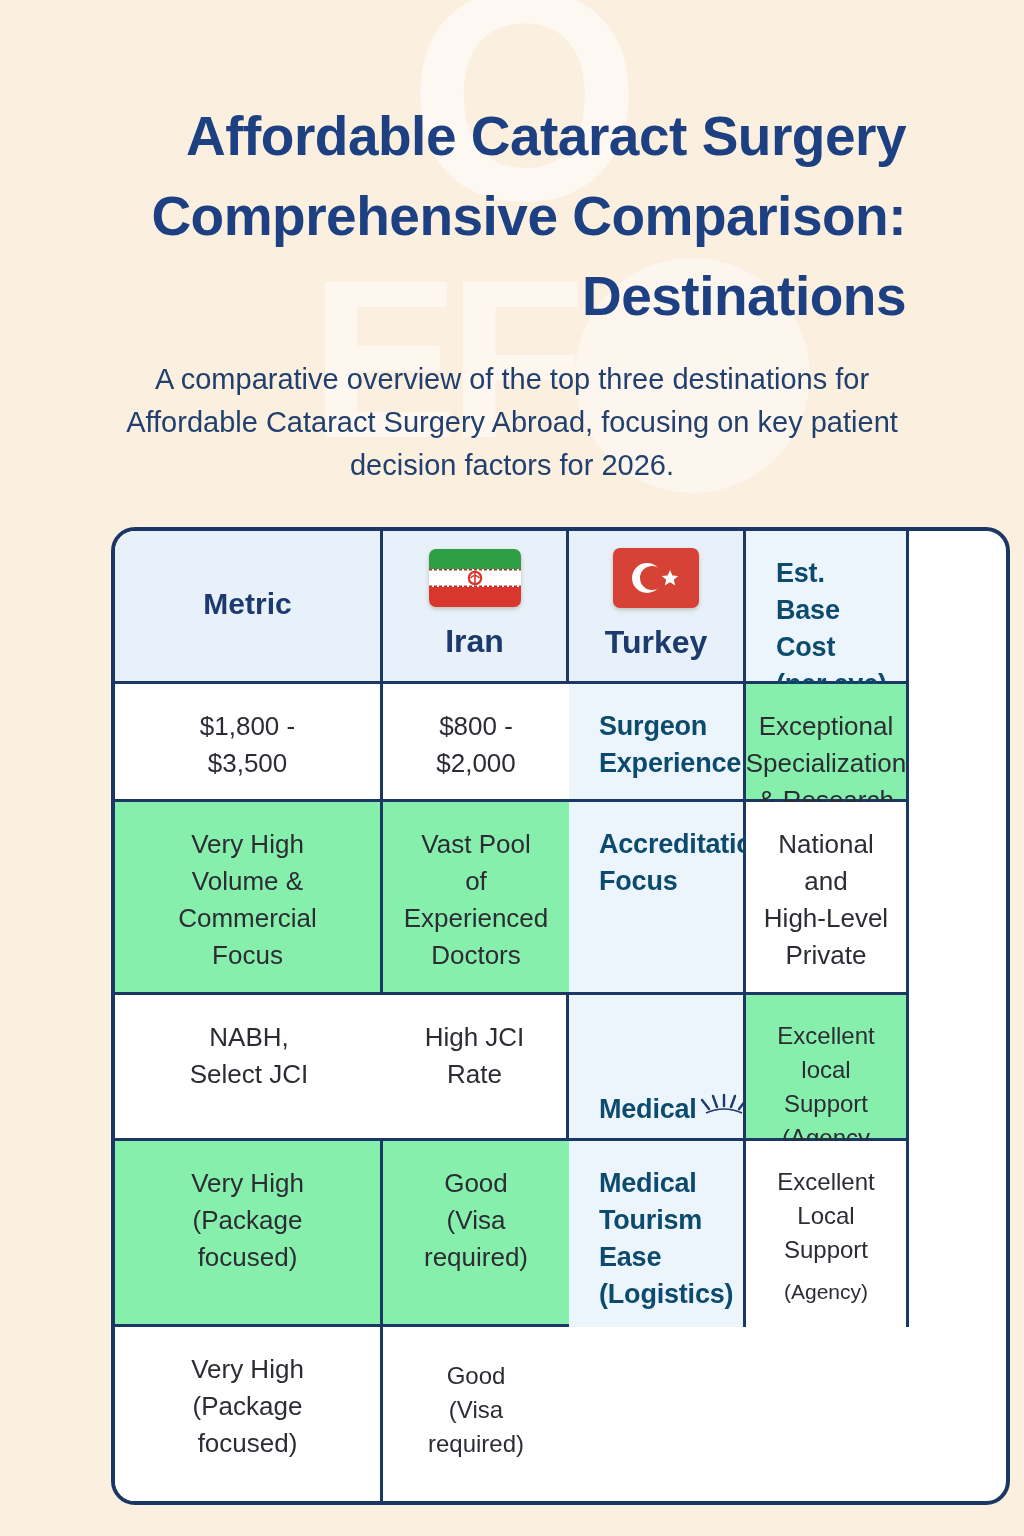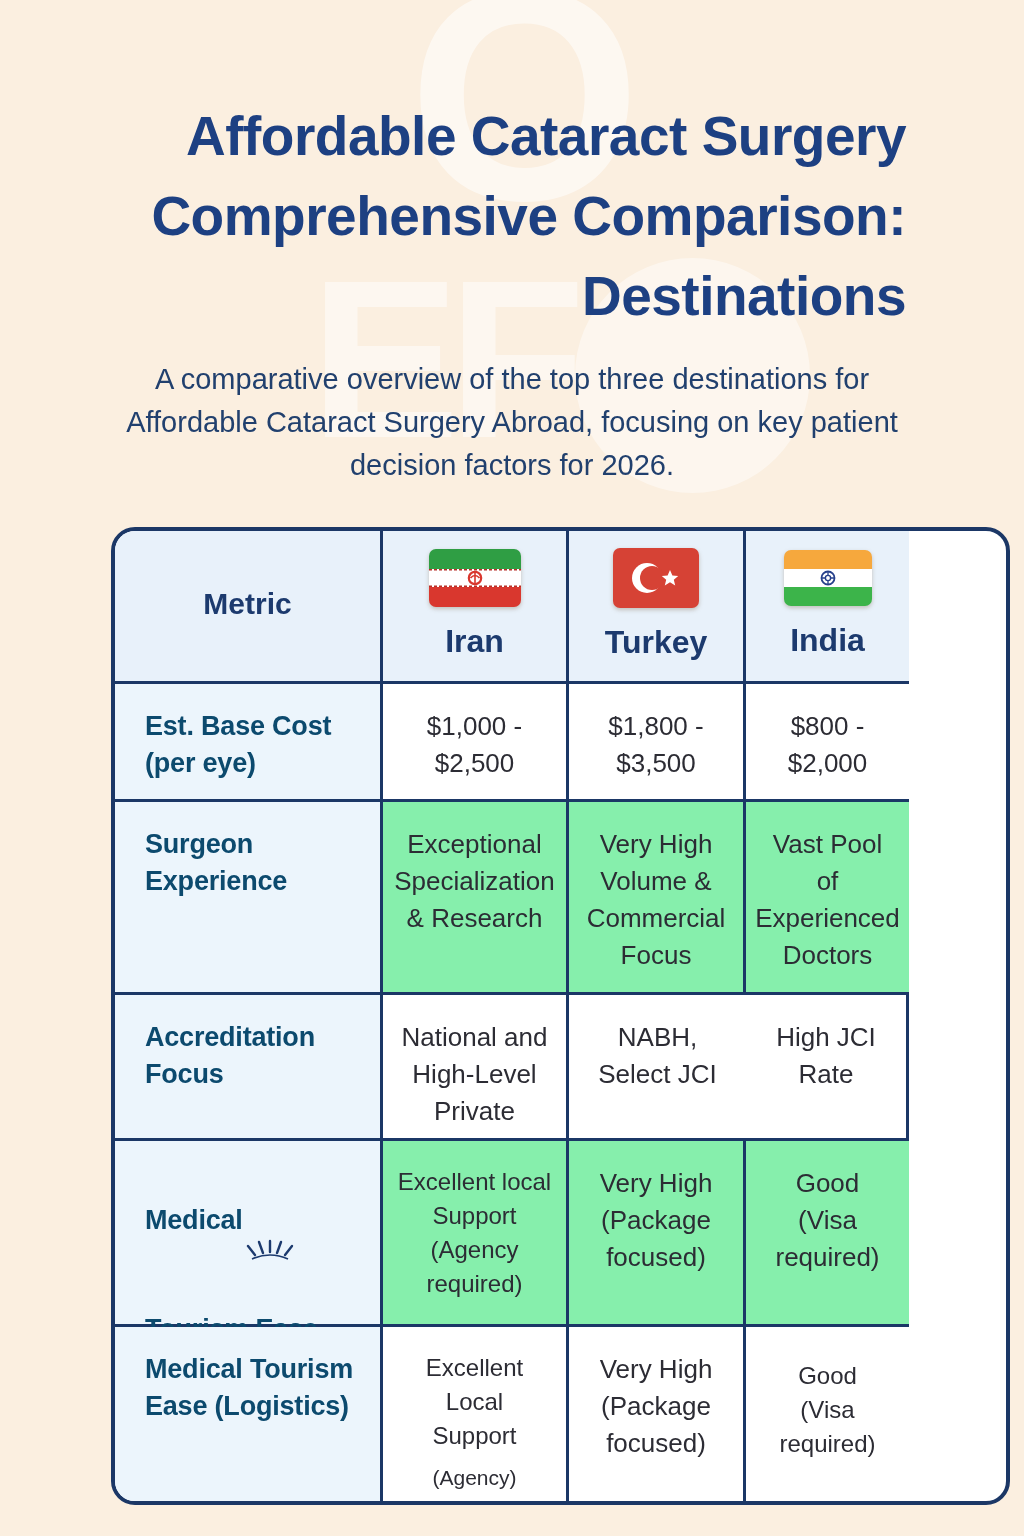--- a/index.html
+++ b/index.html
@@ -58,21 +58,21 @@
   .c-head { background:#e8f1fa; justify-content:center; padding-top:4px; }
   .c-metric { background:#ecf5fc; align-items:flex-start; text-align:left; padding-left:30px; padding-right:14px; }
   .c-alt { background:#86efac; }
   .metric-head-label { font-size:30px; font-weight:700; color:#1c3a6e; }
   .country-name { font-size:32px; font-weight:700; color:#1c3a6e; margin-top:16px; }
   .flag { filter:drop-shadow(0 2px 2px rgba(96,64,24,0.28)); }
   .metric-label {
     font-size:27px; font-weight:700; line-height:37px;
     color:#0c4a6e; white-space:pre-line; letter-spacing:-0.2px;
   }
-  .metric-line { display:flex; align-items:flex-start; }
+  .metric-line { display:flex; align-items:flex-end; }
   .lash { margin-left:1px; margin-top:-2px; display:inline-block; }
   .value {
     font-size:26px; line-height:37px;
     color:#2c2c34; white-space:pre-line;
   }
   .value-sm { font-size:24px; line-height:34px; }
   .value-sub { font-size:21px; line-height:30px; color:#2c2c34; margin-top:10px; }
 </style>
 </head>
 <body>
@@ -114,46 +114,24 @@
   </div>
   <div class="cell c-head">
     <svg class="flag" width="86" height="60" viewBox="0 0 86 60">
       <rect x="0" y="0" width="86" height="60" rx="7" fill="#d64235"></rect>
       <circle cx="34" cy="30" r="15" fill="#ffffff"></circle>
       <circle cx="39" cy="30" r="12" fill="#d64235"></circle>
       <path d="M57 22 L59.4 27.4 L65.2 27.9 L60.8 31.7 L62.2 37.4 L57 34.2 L51.8 37.4 L53.2 31.7 L48.8 27.9 L54.6 27.4 Z" fill="#ffffff"></path>
     </svg>
     <span class="country-name">Turkey</span>
   </div>
-  <div class="cell c-head col-last">
-    <svg class="flag" width="88" height="56" viewBox="0 0 88 56">
-      <defs>
-          <clipPath id="inc">
-            <rect x="0" y="0" width="88" height="56" rx="7"></rect>
-          </clipPath>
-        </defs>
-      <g clip-path="url(#inc)">
-        <rect x="0" y="0" width="88" height="19" fill="#f6a83d"></rect>
-        <rect x="0" y="19" width="88" height="18" fill="#ffffff"></rect>
-        <rect x="0" y="37" width="88" height="19" fill="#3cb44a"></rect>
-        <circle cx="44" cy="28" r="6.5" fill="none" stroke="#27418c" stroke-width="1.8"></circle>
-        <circle cx="44" cy="28" r="2.6" fill="none" stroke="#27418c" stroke-width="1.4"></circle>
-        <path d="M44 21.5 L44 25.4 M50.5 28 L46.6 28 M44 34.5 L44 30.6 M37.5 28 L41.4 28" stroke="#27418c" stroke-width="1.3"></path>
-      </g>
-    </svg>
-    <span class="country-name">India</span>
-  </div>
 
   <div class="cell c-metric">
     <span class="metric-label">Est. Base Cost
 (per eye)</span>
-  </div>
-  <div class="cell">
-    <span class="value">$1,000 -
-$2,500</span>
   </div>
   <div class="cell">
     <span class="value">$1,800 -
 $3,500</span>
   </div>
   <div class="cell col-last">
     <span class="value">$800 -
 $2,000</span>
   </div>
 

